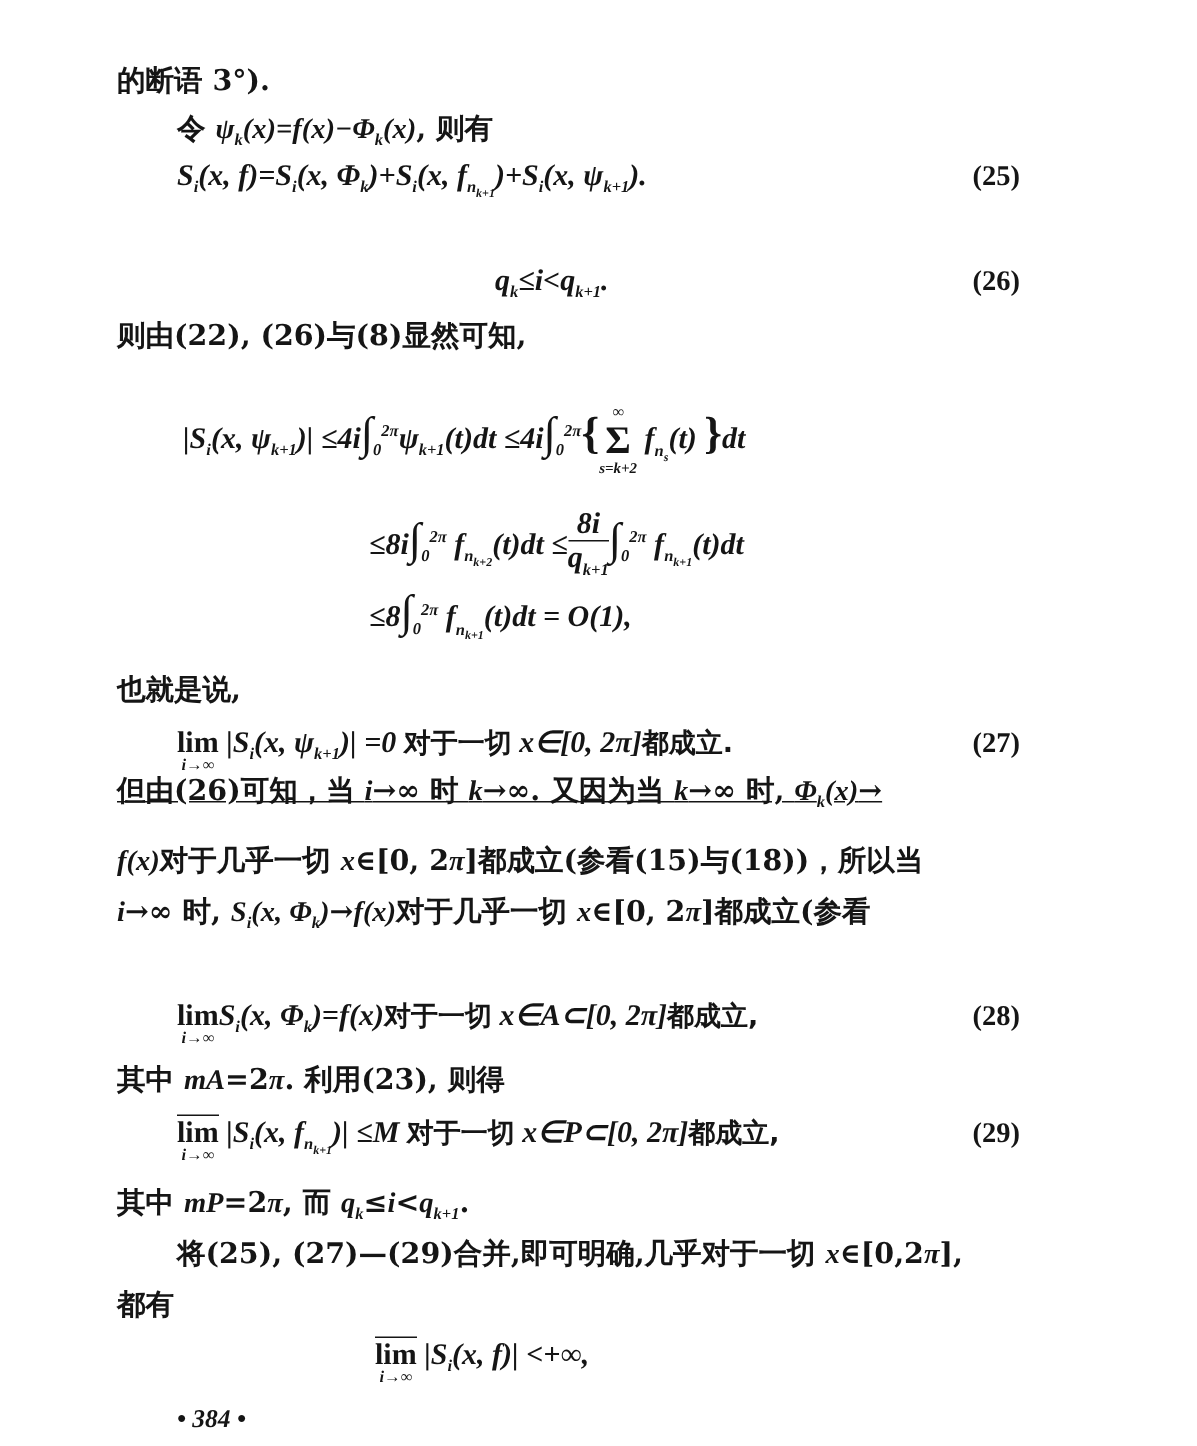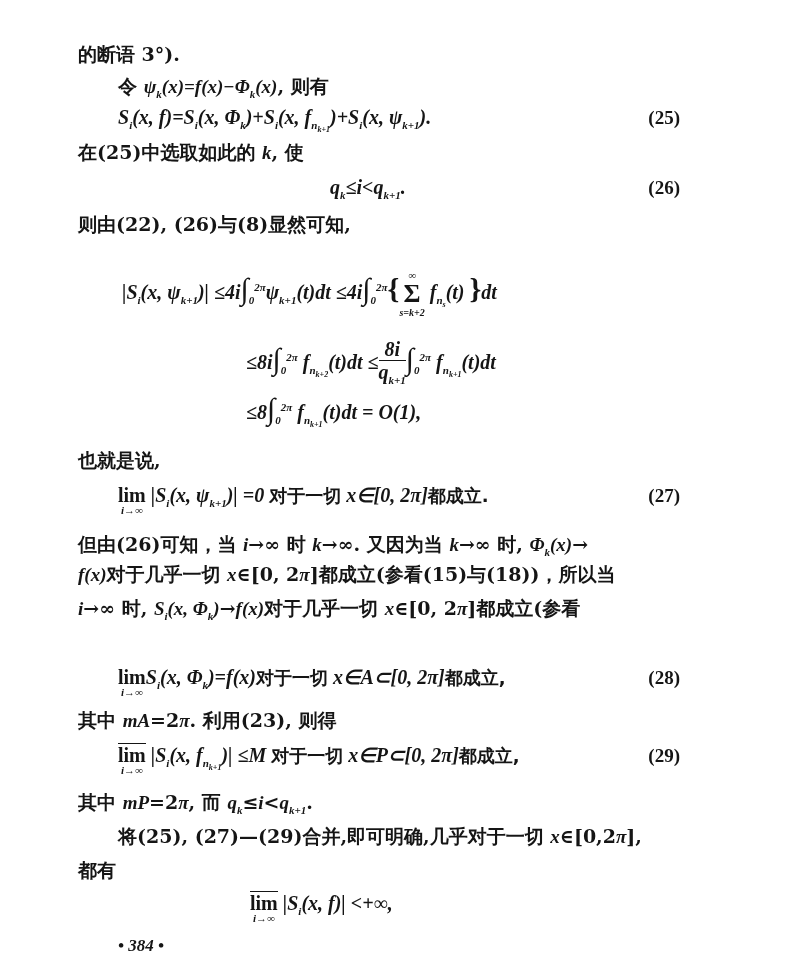--- a/index.html
+++ b/index.html
@@ -46,23 +46,20 @@
 
   <div class="line" style="left:118px;top:74px;">
     <span>令 </span><span class="math">ψ<sub style="font-size:11px">k</sub>(x)=f(x)−Φ<sub style="font-size:11px">k</sub>(x)</span><span>, 则有</span>
   </div>
 
   <div class="disp" style="left:118px;top:104px;">
     S<sub style="font-size:11px">i</sub>(x, f)=S<sub style="font-size:11px">i</sub>(x, Φ<sub style="font-size:11px">k</sub>)+S<sub style="font-size:11px">i</sub>(x, f<sub style="font-size:11px">n<sub style="font-size:8px">k+1</sub></sub>)+S<sub style="font-size:11px">i</sub>(x, ψ<sub style="font-size:11px">k+1</sub>).
   </div>
   <div class="eqno" style="top:106px;margin-left:16px;">(25)</div>
 
-  <div class="line" style="left:78px;top:140px;">
-    <span>在(25)中选取如此的 </span><span class="math">k</span><span>, 使</span>
-  </div>
 
   <div class="disp" style="left:330px;top:174px;">
     q<sub style="font-size:11px">k</sub>≤i&lt;q<sub style="font-size:11px">k+1</sub>.
   </div>
   <div class="eqno" style="top:176px;">(26)</div>
 
   <div class="line" style="left:78px;top:212px;">
     <span>则由(22), (26)与(8)显然可知,</span>
   </div>
 
@@ -80,21 +77,21 @@
 
   <div class="line" style="left:78px;top:448px;">
     <span>也就是说,</span>
   </div>
 
   <div class="disp" style="left:118px;top:482px;">
     <span class="lim"><span class="word">lim</span><span class="sub">i→∞</span></span> |S<sub style="font-size:11px">i</sub>(x, ψ<sub style="font-size:11px">k+1</sub>)| =0 <span style="font-style:normal;font-family:'DejaVu Sans',sans-serif;font-size:18px">对于一切</span> x∈[0, 2π]<span style="font-style:normal;font-family:'DejaVu Sans',sans-serif;font-size:18px">都成立.</span>
   </div>
   <div class="eqno" style="top:484px;">(27)</div>
 
-  <div class="line" style="left:78px;top:532px;">
+  <div class="line" style="left:78px;top:515px;text-decoration:underline;">
     <span>但由(26)可知，当 </span><span class="math">i</span><span>→∞ 时 </span><span class="math">k</span><span>→∞. 又因为当 </span><span class="math">k</span><span>→∞ 时, </span><span class="math">Φ<sub style="font-size:11px">k</sub>(x)</span><span>→</span>
   </div>
   <div class="line" style="left:78px;top:562px;">
     <span class="math">f(x)</span><span>对于几乎一切 </span><span class="math">x</span><span>∈[0, 2</span><span class="math">π</span><span>]都成立(参看(15)与(18))，所以当</span>
   </div>
   <div class="line" style="left:78px;top:596px;">
     <span class="math">i</span><span>→∞ 时, </span><span class="math">S<sub style="font-size:11px">i</sub>(x, Φ<sub style="font-size:11px">k</sub>)</span><span>→</span><span class="math">f(x)</span><span>对于几乎一切 </span><span class="math">x</span><span>∈[0, 2</span><span class="math">π</span><span>]都成立(参看</span>
   </div>
 
   <div class="disp" style="left:118px;top:664px;">

